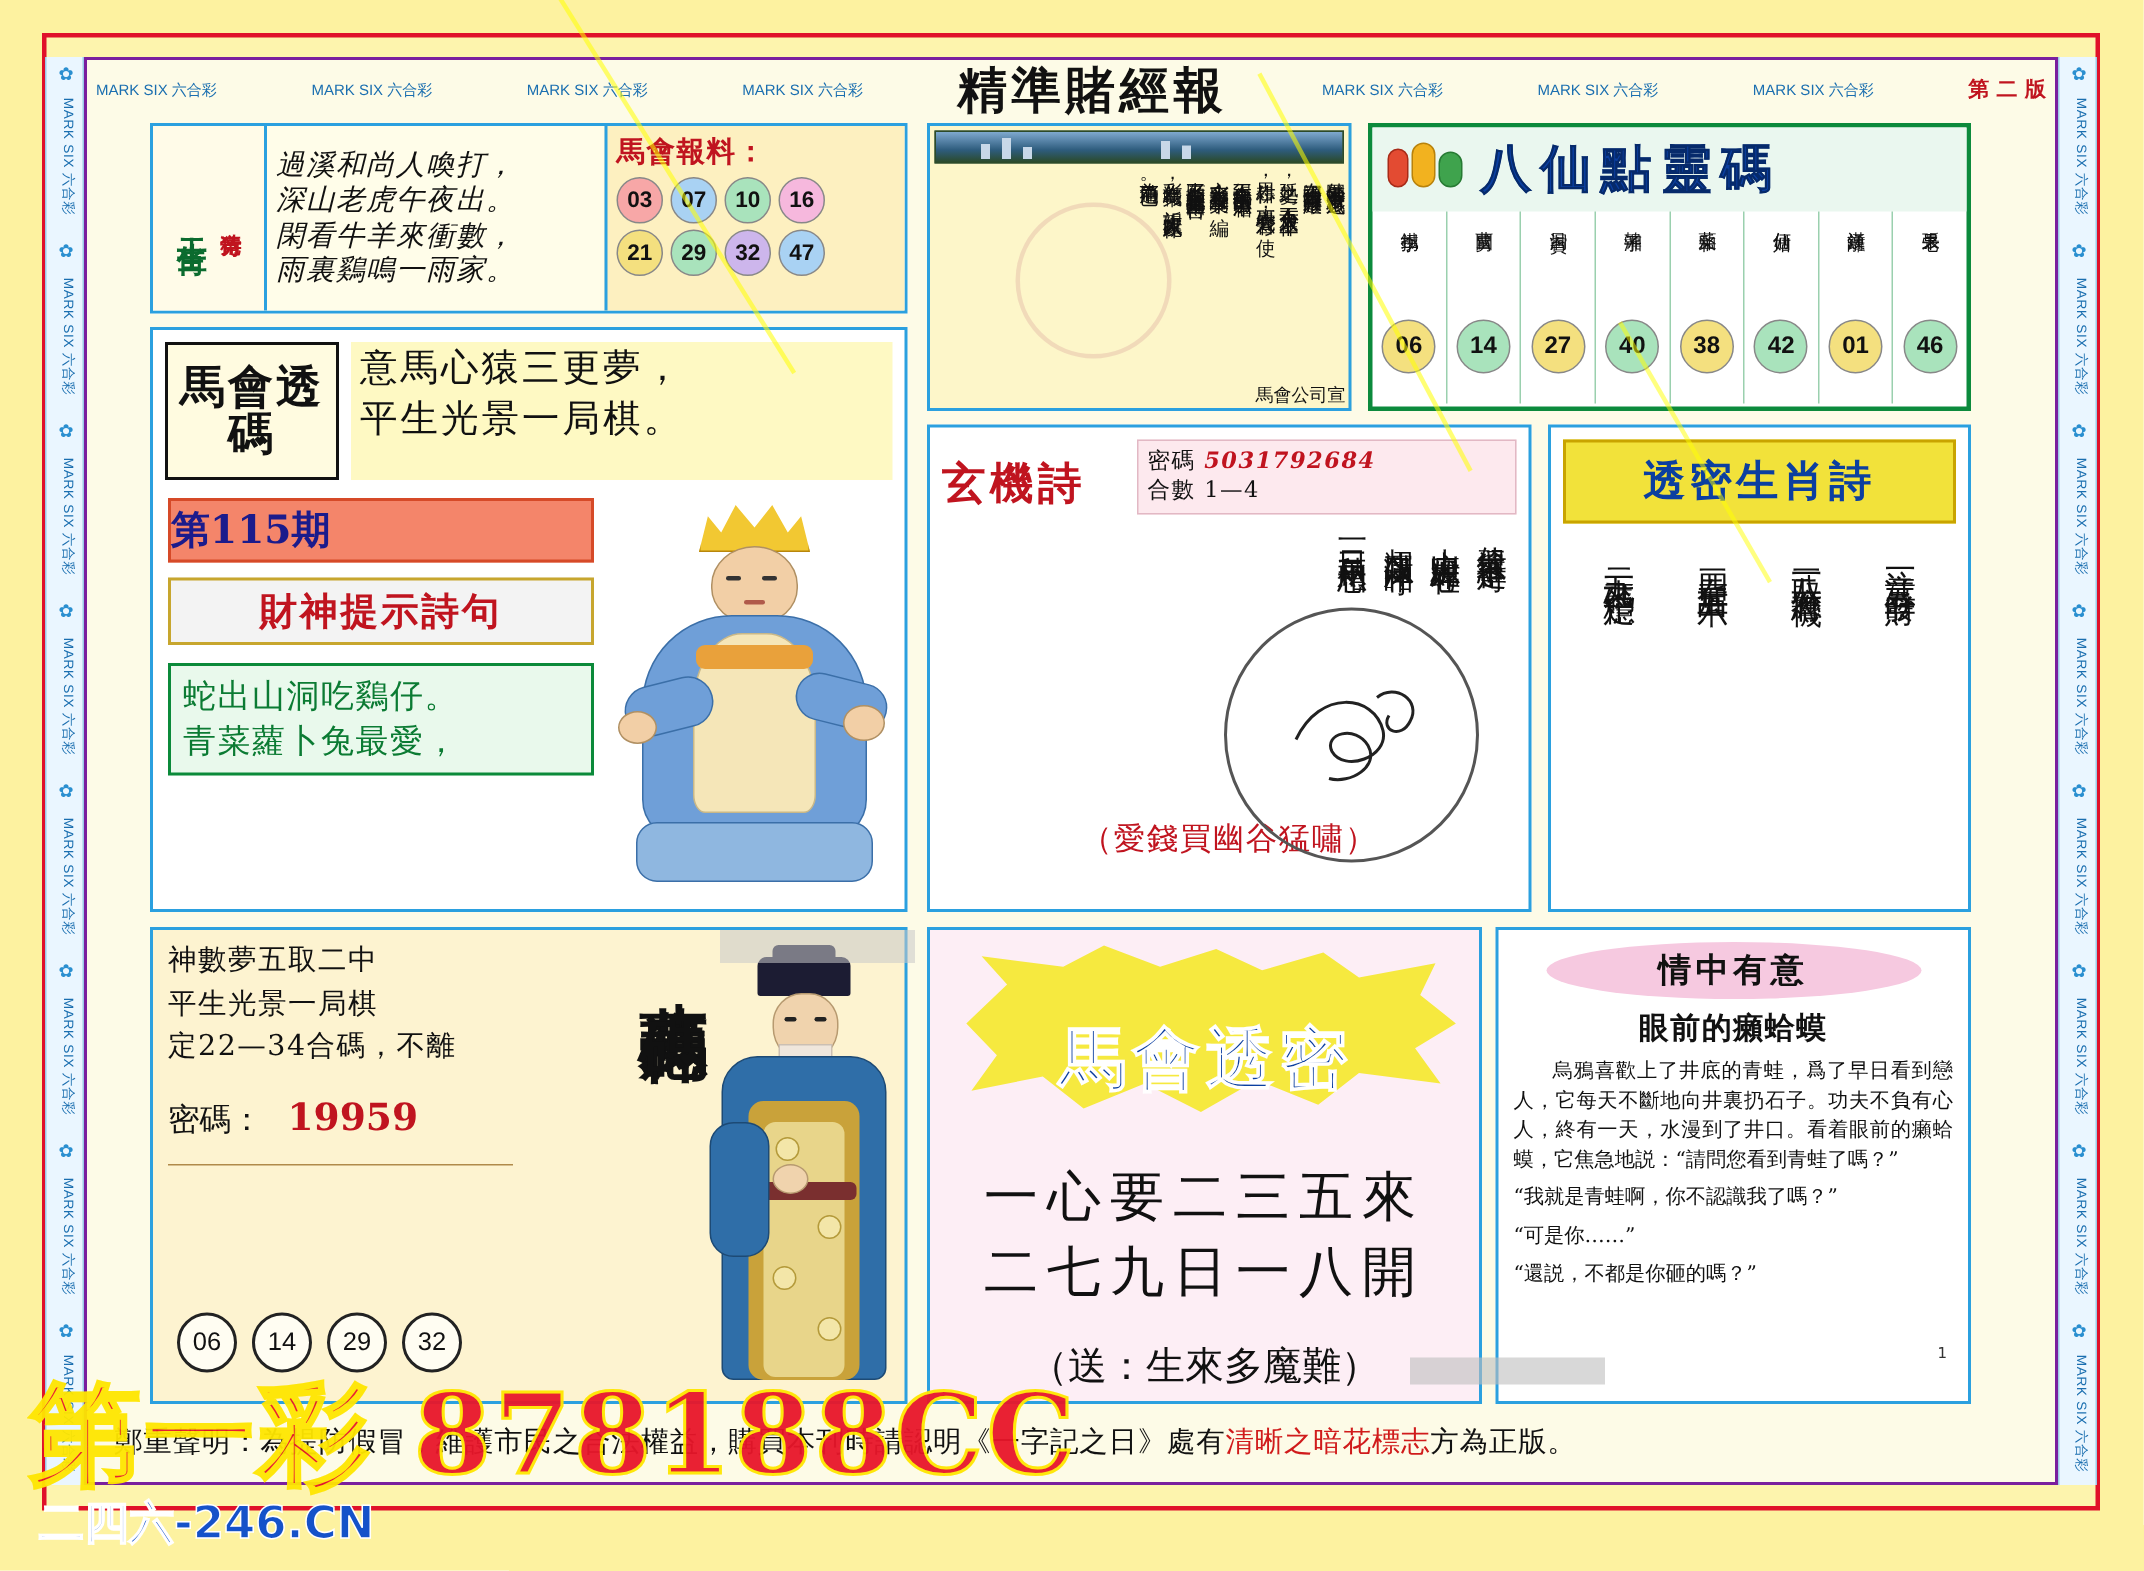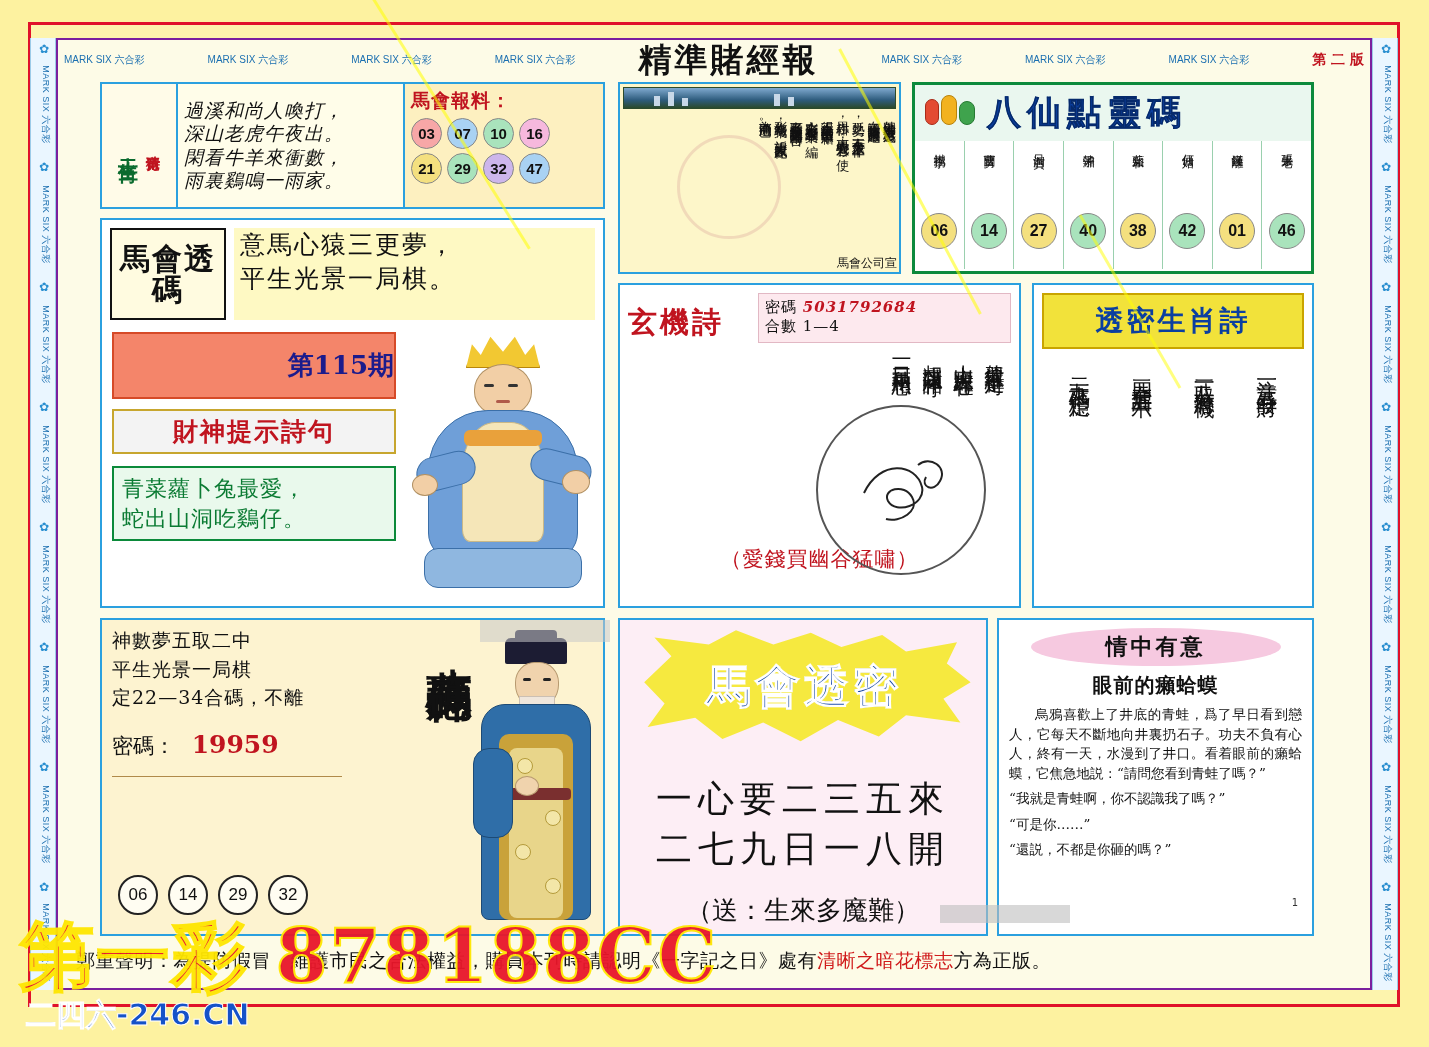--- a/index.html
+++ b/index.html
@@ -136,22 +136,22 @@
     flex:1; background:#fef9c3; margin:8px 8px 8px 0;
     display:flex; flex-direction:column; justify-content:flex-start; padding-left:6px;
   }
   .tm-poem div {
     font-size:25px; color:#111; letter-spacing:2px; line-height:1.35;
     font-family:"DejaVu Serif", serif;
   }
   .tm-body { display:flex; height:272px; }
   .tm-left { width:300px; padding:4px 6px 0 10px; }
   .issue-bar {
-    background:#f4856a; border:2px solid #d64a28; padding:14px 0;
-    text-align:right; margin-bottom:10px;
+    background:#f4856a; border:2px solid #d64a28; padding:2px 0;
+    text-align:left; margin-bottom:10px;
   }
   .issue-bar span {
     font-size:26px; font-weight:bold; color:#1b1b8c;
     font-family:"DejaVu Serif", serif;
   }
   .hint-bar {
     background:#f3f3f3; border:2px solid #c7a62e; padding:4px 0;
     text-align:center; margin-bottom:12px;
   }
   .hint-bar span {
@@ -345,21 +345,21 @@
   }
   .ph-starwrap { position:relative; height:130px; }
   .ph-star {
     position:absolute; left:14px; top:8px; width:340px; height:118px;
     background:#f6e93f;
     clip-path:polygon(3% 46%,11% 24%,6% 8%,22% 14%,30% 2%,41% 14%,52% 4%,61% 16%,73% 6%,80% 20%,95% 12%,92% 30%,99% 46%,91% 60%,96% 80%,80% 74%,72% 92%,60% 78%,49% 96%,38% 80%,26% 94%,18% 76%,4% 84%,9% 64%);
     border:0;
   }
   .ph-star-in {
     position:absolute; left:24px; top:18px; width:320px; height:98px;
-    display:flex; align-items:center; justify-content:center;
+    display:flex; align-items:flex-end; justify-content:center;
   }
   .ph-star-in span {
     font-size:45px; font-weight:bold; color:#0b3fa0; letter-spacing:4px;
     font-family:"DejaVu Serif", serif;
     -webkit-text-stroke:1px #ffffff;
   }
   .ph-lines { text-align:center; margin-top:24px;}
   .ph-lines div {
     font-size:36px; color:#111; letter-spacing:6px; line-height:1.4;
     font-family:"DejaVu Serif", serif;
@@ -525,22 +525,22 @@
     </div>
     <div class="tm-body">
       <div class="tm-left">
         <div class="issue-bar">
           <span>第115期</span>
         </div>
         <div class="hint-bar">
           <span>財神提示詩句</span>
         </div>
         <div class="green-box">
+          <div>蛇出山洞吃鷄仔。</div>
           <div>青菜蘿卜兔最愛，</div>
-          <div>蛇出山洞吃鷄仔。</div>
         </div>
       </div>
       <div class="tm-right">
         <div class="buddha">
           <div class="bd-crown"></div>
           <div class="bd-head"></div>
           <div class="bd-eye l"></div>
           <div class="bd-eye r"></div>
           <div class="bd-mouth"></div>
           <div class="bd-body"></div>

